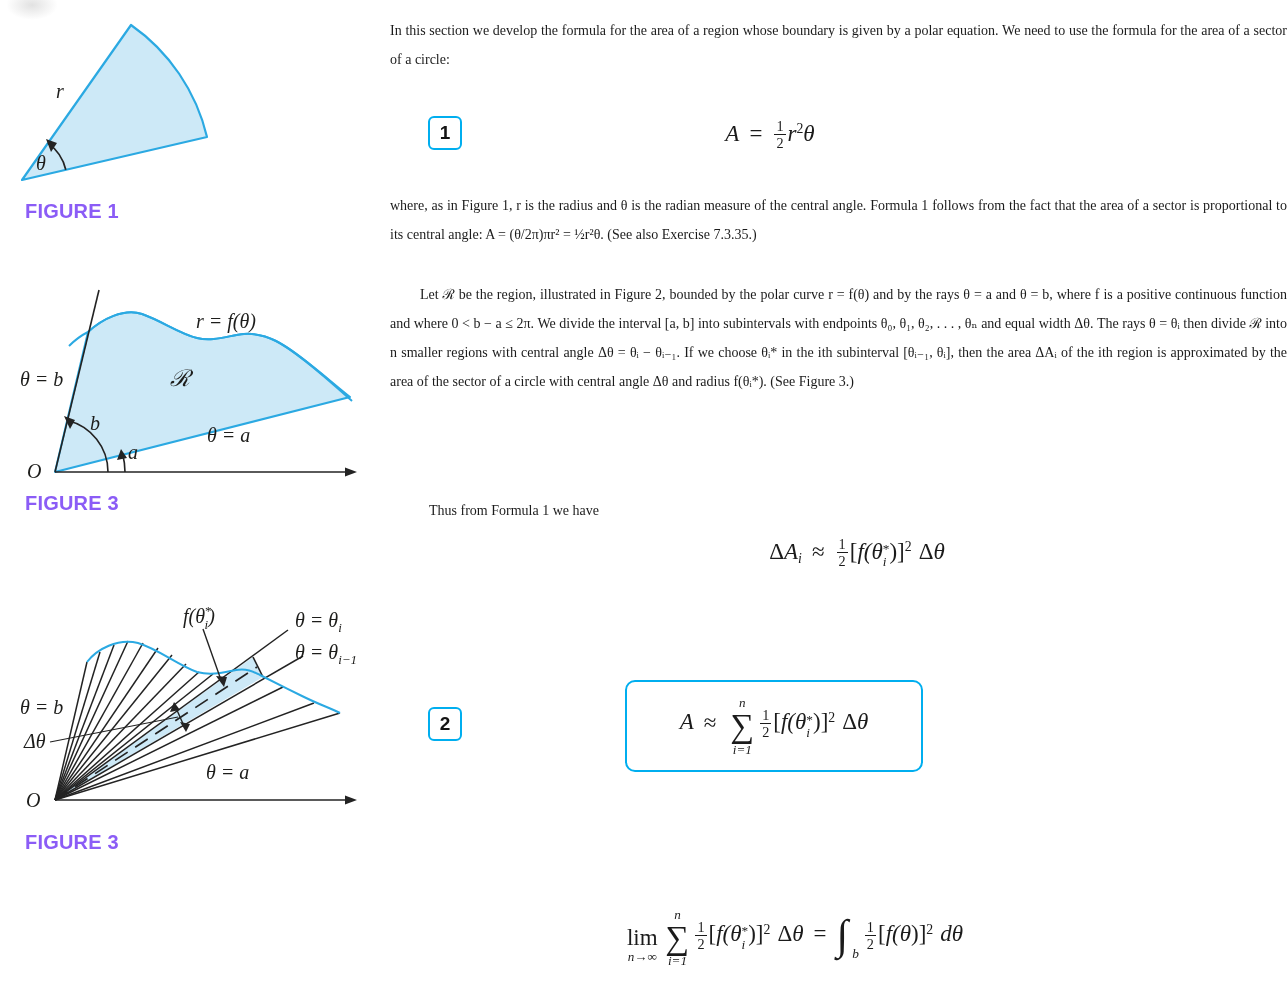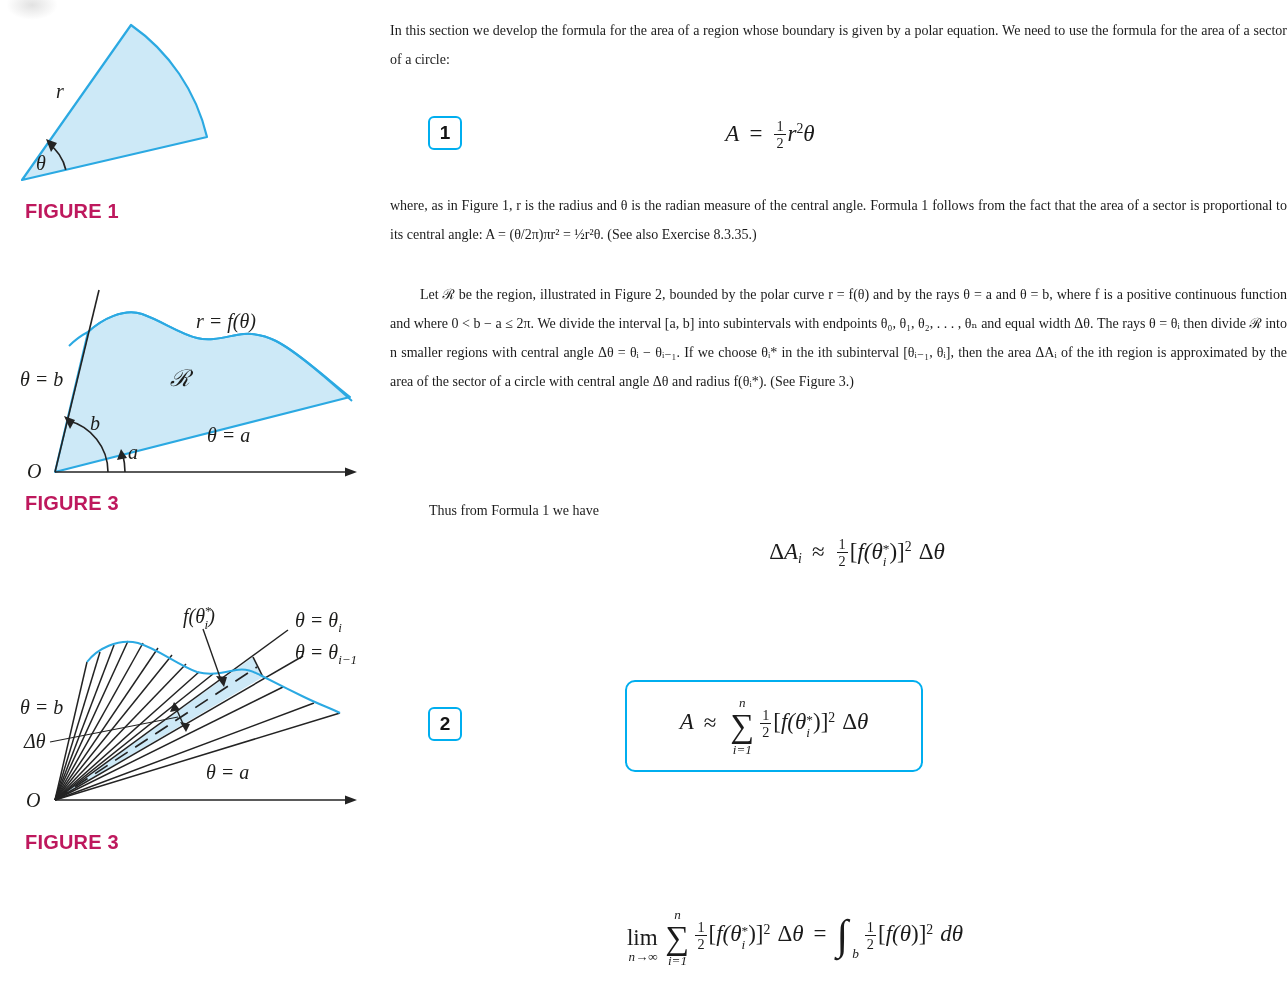--- a/index.html
+++ b/index.html
@@ -6,41 +6,41 @@
   #page{position:relative;width:1287px;height:984px;background:#ffffff;overflow:hidden;
         font-family:"Liberation Serif","DejaVu Serif",serif;color:#1b1b1b;}
   .blob{position:absolute;left:6px;top:-10px;width:52px;height:30px;border-radius:50%;
         background:radial-gradient(ellipse at center,#c9c9c9 0%,rgba(255,255,255,0) 70%);opacity:.55;}
   
   .para{position:absolute;left:390px;width:897px;font-size:14px;line-height:29px;text-align:justify;}
   .indent{text-indent:30px;}
   
   .figsvg{position:absolute;left:0;}
   .figcap{position:absolute;font-family:"Liberation Sans","DejaVu Sans",sans-serif;
-          font-weight:700;font-size:20px;color:#be185d;letter-spacing:.2px;}
+          font-weight:700;font-size:20px;color:#8b5cf6;letter-spacing:.2px;}
   
   .eq{position:absolute;font-size:23px;text-align:center;white-space:nowrap;}
   .mi{font-style:italic;}
   .rm{font-style:normal;}
   .rel{margin:0 10px;}
   .thin{display:inline-block;width:7px;}
   .frac{display:inline-block;text-align:center;vertical-align:-0.55em;font-size:62%;line-height:1.15;
         font-style:normal;margin:0 2px;}
   .frac .fn{display:block;border-bottom:1.4px solid #1b1b1b;padding:0 2px;}
   .frac .fd{display:block;padding:0 2px;}
   .exp{font-size:60%;vertical-align:0.55em;font-style:normal;}
   .sub{font-size:60%;vertical-align:-0.3em;font-style:italic;}
   .ss{display:inline-block;text-align:left;font-size:58%;line-height:1.0;vertical-align:-0.55em;}
   .ss .st{display:block;font-style:normal;}
   .ss .sb{display:block;font-style:italic;}
   .bigop{display:inline-block;text-align:center;vertical-align:-1.05em;line-height:1;margin:0 4px;}
   .bigop .bt{display:block;font-size:57%;font-style:italic;}
   .bigop .bo{display:block;font-size:145%;font-style:normal;line-height:1.0;}
   .bigop .bb{display:block;font-size:57%;font-style:italic;}
-  .limop{display:inline-block;text-align:right;vertical-align:-0.85em;line-height:1.1;margin-right:4px;}
+  .limop{display:inline-block;text-align:center;vertical-align:-0.85em;line-height:1.1;margin-right:4px;}
   .limop .lt{display:block;font-style:normal;}
   .limop .lb{display:block;font-size:57%;font-style:italic;}
   .intwrap{display:inline-block;vertical-align:-0.35em;}
   .intg{font-size:185%;font-style:normal;line-height:1;}
   .ilim{display:inline-flex;flex-direction:column;justify-content:space-between;height:46px;
         font-size:58%;font-style:italic;vertical-align:-1.25em;margin-left:-3px;margin-right:4px;line-height:1;}
   .ilim .it{margin-left:7px;}
   .eq-num{position:absolute;width:30px;height:30px;border:2.5px solid #00AEEF;border-radius:6px;
           display:flex;align-items:center;justify-content:center;background:#fff;
           font-family:"Liberation Sans","DejaVu Sans",sans-serif;font-weight:700;font-size:19px;color:#141414;}
@@ -127,21 +127,21 @@
 
   <p class="para" style="top:16px;margin:0">In this section we develop the formula for the area of a region whose boundary is given by a polar equation. We need to use the formula for the area of a sector of a circle:</p>
 
   <div class="eq-num" style="left:428px;top:116px">
     <span>1</span>
   </div>
   <div class="eq" style="left:640px;top:118px;width:260px">
     <span class="mi">A</span><span class="rel rm">=</span><span class="frac"><span class="fn">1</span><span class="fd">2</span></span><span class="mi">r</span><span class="exp">2</span><span class="mi">θ</span>
   </div>
 
-  <p class="para" style="top:191px;margin:0">where, as in Figure 1, r is the radius and θ is the radian measure of the central angle. Formula 1 follows from the fact that the area of a sector is proportional to its central angle: A = (θ/2π)πr² = ½r²θ. (See also Exercise 8.3.35.)</p>
+  <p class="para" style="top:191px;margin:0">where, as in Figure 1, r is the radius and θ is the radian measure of the central angle. Formula 1 follows from the fact that the area of a sector is proportional to its central angle: A = (θ/2π)πr² = ½r²θ. (See also Exercise 7.3.35.)</p>
 
   <p class="para indent" style="top:280px;margin:0">Let ℛ be the region, illustrated in Figure 2, bounded by the polar curve r = f(θ) and by the rays θ = a and θ = b, where f is a positive continuous function and where 0 &lt; b − a ≤ 2π. We divide the interval [a, b] into subintervals with endpoints θ₀, θ₁, θ₂, . . . , θₙ and equal width Δθ. The rays θ = θᵢ then divide ℛ into n smaller regions with central angle Δθ = θᵢ − θᵢ₋₁. If we choose θᵢ* in the ith subinterval [θᵢ₋₁, θᵢ], then the area ΔAᵢ of the ith region is approximated by the area of the sector of a circle with central angle Δθ and radius f(θᵢ*). (See Figure 3.)</p>
 
   <p class="para indent" style="top:487px;margin:9px">Thus from Formula 1 we have</p>
 
   <div class="eq" style="left:692px;top:536px;width:330px">
     <span class="rm">Δ</span><span class="mi">A</span><span class="sub">i</span><span class="rel rm">≈</span><span class="frac"><span class="fn">1</span><span class="fd">2</span></span><span class="rm">[</span><span class="mi">f(θ</span><span class="ss"><span class="st">*</span><span class="sb">i</span></span><span class="rm">)]</span><span class="exp">2</span><span class="thin"></span><span class="rm">Δ</span><span class="mi">θ</span>
   </div>
 
 

